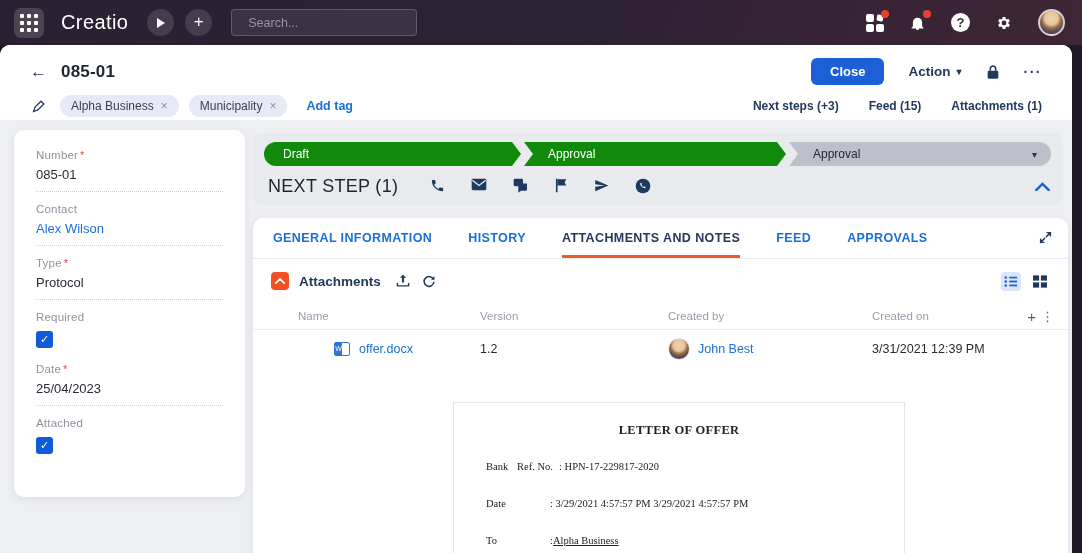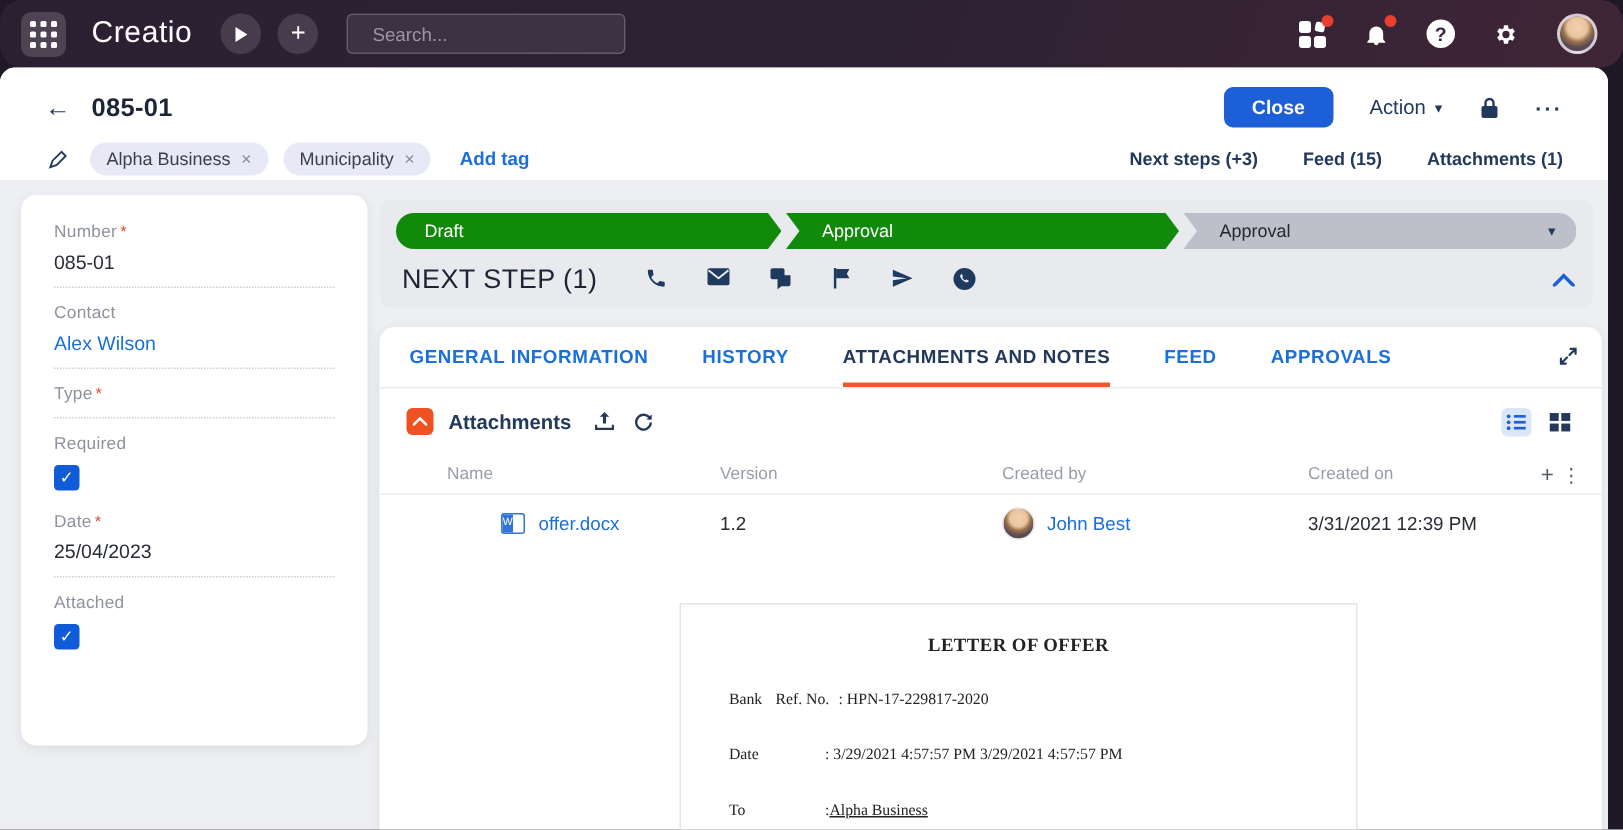--- a/index.html
+++ b/index.html
@@ -8,21 +8,21 @@
     position:relative; overflow:hidden;
     background:#1f1826;
     font-family:"Liberation Sans",sans-serif;
     -webkit-font-smoothing:antialiased;
   }
   svg { display:block; }
 
   
   .topbar { position:absolute; top:0; left:0; width:1082px; height:45px;
     background:linear-gradient(110deg,#2b2032 0%,#2d2134 55%,#3f2636 100%);
-    display:flex; align-items:center;border-radius:15px; }
+    display:flex; align-items:center; }
   .grid-btn { margin-left:14px; width:30px; height:30px; border-radius:7px;
     background:rgba(255,255,255,.16); display:grid; grid-template-columns:repeat(3,4px);
     grid-template-rows:repeat(3,4px); gap:3px; place-content:center; cursor:pointer; }
   .grid-btn i { background:#fff; border-radius:1px; }
   .logo { margin-left:17px; color:#fff; font-size:20px; font-weight:500; letter-spacing:.4px; }
   .circle-btn { width:27px; height:27px; border-radius:50%; background:rgba(255,255,255,.13);
     display:flex; align-items:center; justify-content:center; color:#fff; cursor:pointer; }
   .play-btn { margin-left:19px; }
   .plus-btn { margin-left:11px; font-size:17px; font-weight:400; padding-bottom:1px; }
   .searchbox { margin-left:19px; width:186px; height:27px; border-radius:4px;
@@ -51,21 +51,21 @@
   .content-bg { position:absolute; top:75px; left:0; right:0; bottom:0; background:#edeff3; }
 
   
   .page-header { position:absolute; top:0; left:0; right:0; height:75px; background:#fff; }
   .title-row { display:flex; align-items:center; padding:13px 30px 0 30px; }
   .back-arrow { color:#22395c; font-size:17px; cursor:pointer; }
   .page-title { margin-left:14px; font-size:17px; font-weight:700; color:#1d2636; letter-spacing:.2px; }
   .hdr-actions { margin-left:auto; display:flex; align-items:center; gap:24px; }
   .btn-close { background:#1d5fd6; color:#fff; font-size:13px; font-weight:600;
     padding:6px 19px; border:none; border-radius:6px; cursor:pointer; font-family:inherit; }
-  .action-dd { color:#22395c; font-size:13.5px; font-weight:400; cursor:pointer; display:flex; gap:6px; align-items:center; }
+  .action-dd { color:#22395c; font-size:13.5px; font-weight:700; cursor:pointer; display:flex; gap:6px; align-items:center; }
   .lock-ic { color:#22395c; cursor:pointer; }
   .ellipsis { color:#22395c; font-size:14px; font-weight:700; letter-spacing:1.5px; cursor:pointer; }
   .tag-row { display:flex; align-items:center; padding:10px 30px 0 31px; }
   .tag-ic { color:#22395c; margin-right:14px; }
   .tag-pill { background:#e7eaf6; border-radius:12px; padding:4px 11px; font-size:12px;
     color:#3a3f4e; display:flex; align-items:center; gap:7px; margin-right:10px; cursor:default; }
   .tag-x { color:#8a90a0; font-size:12px; cursor:pointer; }
   .add-tag { margin-left:9px; color:#1a6fd9; font-size:12.5px; font-weight:600; cursor:pointer; }
   .quick-links { margin-left:auto; display:flex; gap:30px; }
   .quick-links span { font-size:12px; font-weight:600; color:#22395c; cursor:pointer; }
@@ -258,20 +258,21 @@
     <div class="field">
       <div class="field-label req">Number</div>
       <div class="field-value">085-01</div>
     </div>
     <div class="field">
       <div class="field-label">Contact</div>
       <div class="field-value link">Alex Wilson</div>
     </div>
     <div class="field">
       <div class="field-label req">Type</div>
+      <div class="field-value">Protocol</div>
     </div>
     <div class="field no-line">
       <div class="field-label">Required</div>
       <div class="checkbox">✓</div>
     </div>
     <div class="field">
       <div class="field-label req">Date</div>
       <div class="field-value">25/04/2023</div>
     </div>
     <div class="field no-line">

